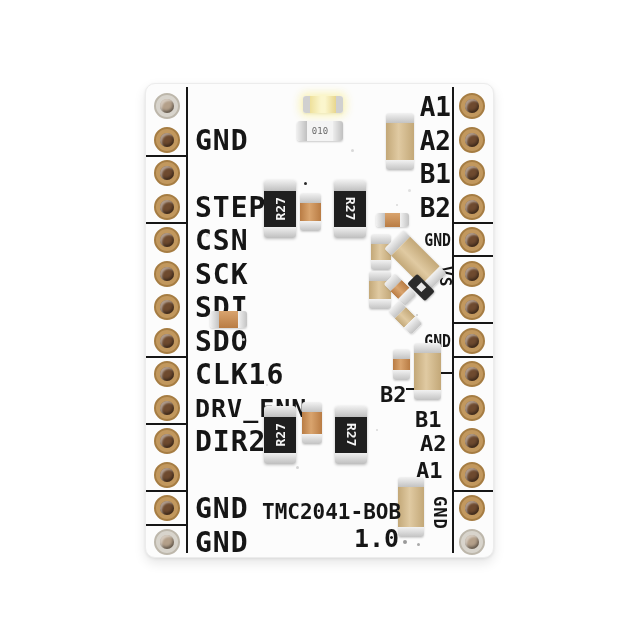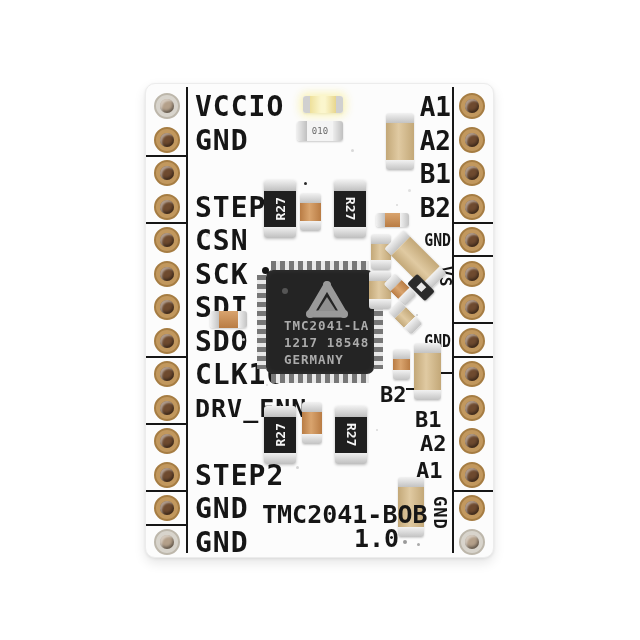--- a/index.html
+++ b/index.html
@@ -116,66 +116,45 @@
     <div class="pad" style="left:313px;top:177px"></div>
     <div class="pad" style="left:313px;top:210px"></div>
     <div class="pad" style="left:313px;top:244px"></div>
     <div class="pad" style="left:313px;top:277px"></div>
     <div class="pad" style="left:313px;top:311px"></div>
     <div class="pad" style="left:313px;top:344px"></div>
     <div class="pad" style="left:313px;top:378px"></div>
     <div class="pad" style="left:313px;top:411px"></div>
     <div class="pad light" style="left:313px;top:445px"></div>
 
-    <div class="lbl" style="top:8px">VCCIO</div>
     <div class="lbl" style="top:42px">GND</div>
     <div class="lbl" style="top:109px">STEP1</div>
     <div class="lbl" style="top:142px">CSN</div>
     <div class="lbl" style="top:176px">SCK</div>
     <div class="lbl" style="top:209px">SDI</div>
     <div class="lbl" style="top:243px">SDO</div>
     <div class="lbl" style="top:276px">CLK16</div>
     <div class="lbl" style="top:310px;font-size:25px">DRV_ENN</div>
-    <div class="lbl" style="top:377px">STEP2</div>
+    <div class="lbl" style="top:343px">DIR2</div>
     <div class="lbl" style="top:410px">GND</div>
     <div class="lbl" style="top:444px">GND</div>
 
     <div class="lblr" style="top:9px">A1</div>
     <div class="lblr" style="top:43px">A2</div>
     <div class="lblr" style="top:76px">B1</div>
     <div class="lblr" style="top:110px">B2</div>
     <div class="gsm" style="left:255px;width:50px;top:146px;text-align:right">GND</div>
     <div class="vtext" style="left:290px;top:182px;font-size:16px">VS</div>
     <div class="gsm" style="left:255px;width:50px;top:247px;text-align:right">GND</div>
     <div class="lbl2" style="left:234px;top:299px">B2</div>
     <div class="lbl2" style="left:269px;top:324px">B1</div>
     <div class="lbl2" style="left:274px;top:348px">A2</div>
     <div class="lbl2" style="left:270px;top:375px">A1</div>
     <div class="vtext" style="left:284px;top:412px;font-size:17px">GND</div>
 
-    <div class="chip">
-      <div class="pins-h" style="top:0"></div>
-      <div class="pins-h" style="top:113px"></div>
-      <div class="pins-v" style="left:0"></div>
-      <div class="pins-v" style="left:117px"></div>
-      <div class="cbody">
-        <svg width="44" height="40" style="position:absolute;left:39px;top:10px" viewBox="0 0 44 40">
-          <path d="M22 5 L39 34 L5 34 Z" fill="none" stroke="#9a9a9a" stroke-width="7" stroke-linejoin="round"></path>
-          <circle cx="22" cy="5" r="4" fill="#9a9a9a"></circle>
-          <circle cx="39" cy="34" r="4" fill="#9a9a9a"></circle>
-          <circle cx="5" cy="34" r="4" fill="#9a9a9a"></circle>
-          <path d="M22 17 L31 31 L13 31 Z" fill="#8f8f8f"></path>
-        </svg>
-        <div class="cline" style="top:48px">TMC2041-LA</div>
-        <div class="cline" style="top:65px">1217 18548</div>
-        <div class="cline" style="top:82px">GERMANY</div>
-        <div class="dot" style="left:16px;top:18px;width:6px;height:6px;background:#555"></div>
-      </div>
-      <div class="dot" style="left:5px;top:6px;width:7px;height:7px;background:#161616"></div>
-    </div>
 
     <div class="led"></div>
     <div class="ledres">
       <div class="end"></div>
       <div class="mid">010</div>
       <div class="end"></div>
     </div>
 
     <div class="r27 up" style="left:118px;top:96px">
       <div class="end"></div>
@@ -273,21 +252,21 @@
       <div class="mid"></div>
       <div class="end"></div>
     </div>
 
     <div class="vcap" style="left:252px;top:393px;width:26px;height:60px">
       <div class="end"></div>
       <div class="mid"></div>
       <div class="end"></div>
     </div>
 
-    <div class="title" style="left:116px;top:416px;font-size:25px">TMC2041-BOB</div>
+    <div class="title" style="left:116px;top:416px;font-size:21px">TMC2041-BOB</div>
     <div class="title" style="left:208px;top:440px;font-size:25px">1.0</div>
     <div class="dot" style="left:257px;top:456px;width:4px;height:4px;background:#9a9a9a"></div>
     <div class="dot" style="left:271px;top:459px;width:3px;height:3px;background:#aaaaaa"></div>
 
     <div class="speck" style="left:158px;top:98px;width:3px;height:3px;background:#2a2a2a"></div>
     <div class="speck" style="left:205px;top:65px;width:3px;height:3px;background:#d8d8d8"></div>
     <div class="speck" style="left:96px;top:254px;width:3px;height:3px;background:#cfcfcf"></div>
     <div class="speck" style="left:150px;top:382px;width:3px;height:3px;background:#d4d4d4"></div>
     <div class="speck" style="left:262px;top:105px;width:3px;height:3px;background:#e0e0e0"></div>
     <div class="speck" style="left:230px;top:345px;width:2px;height:2px;background:#d8d8d8"></div>

